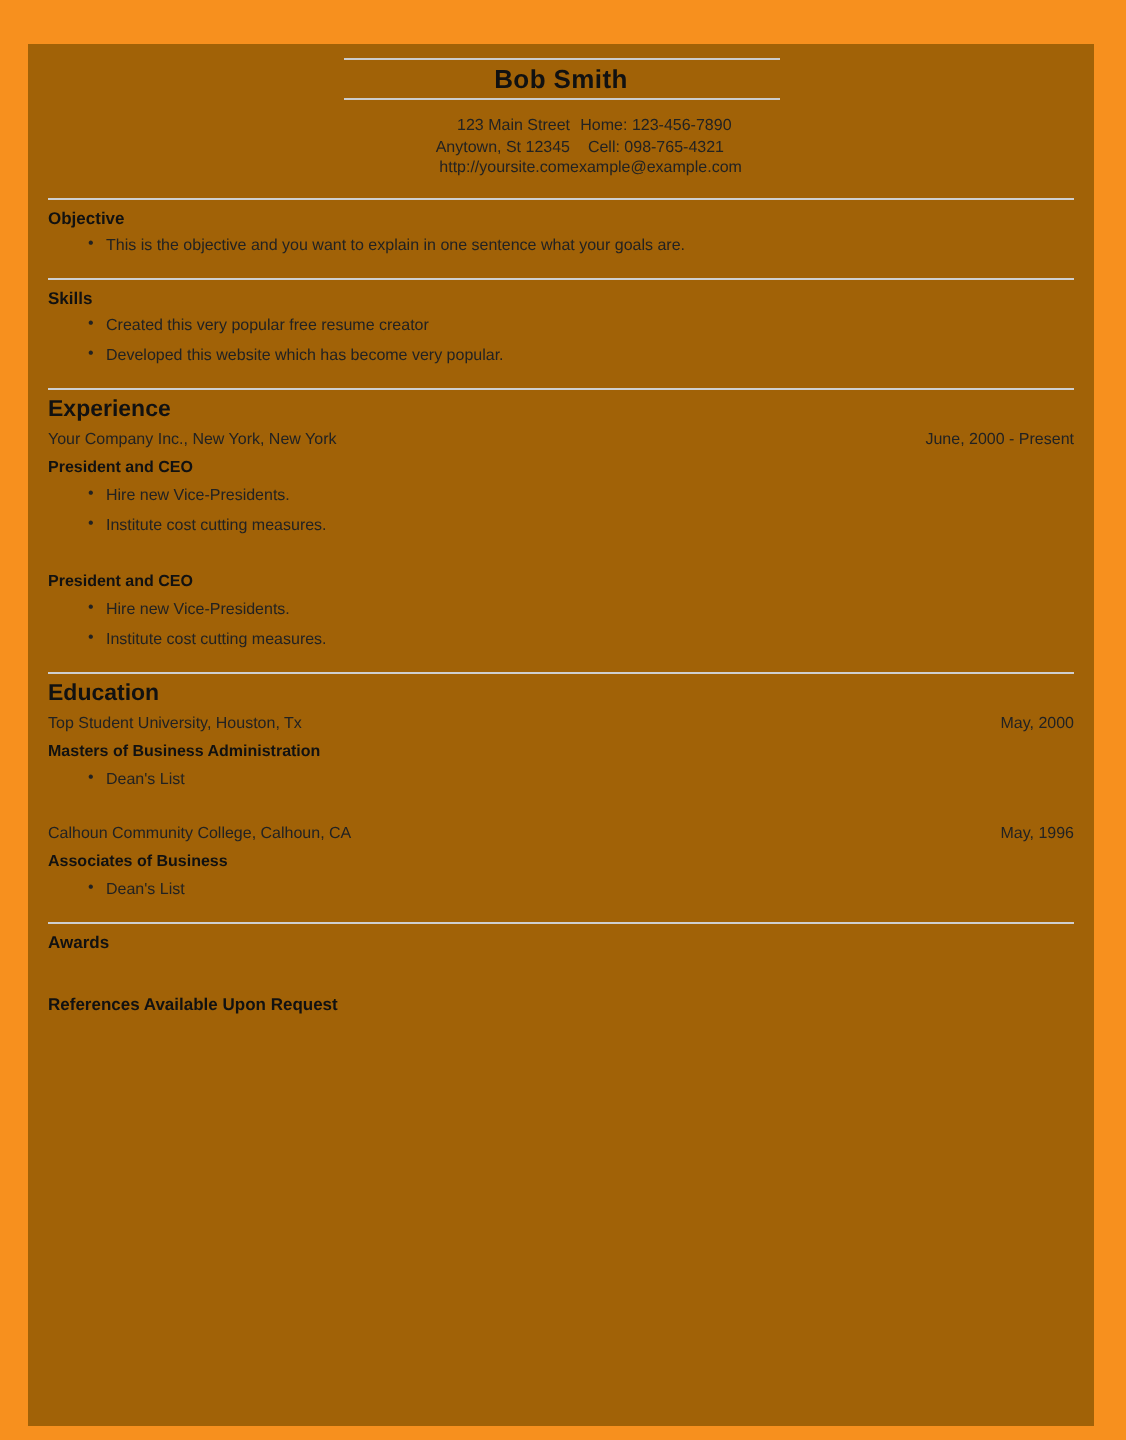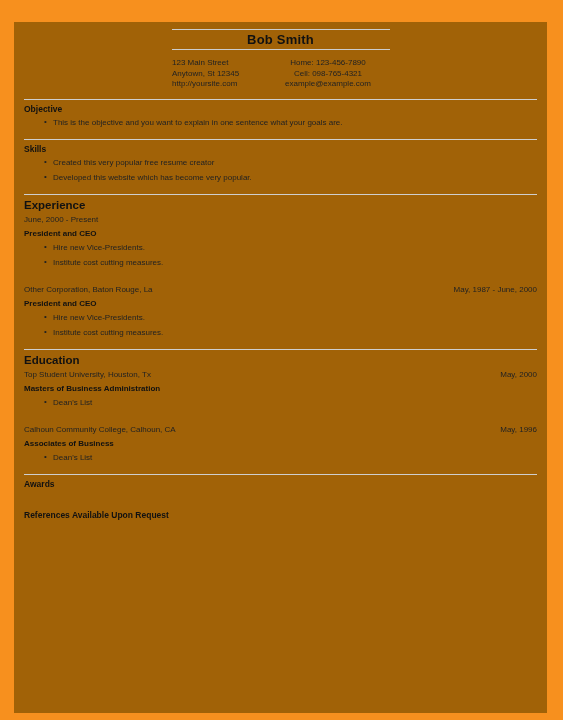--- a/index.html
+++ b/index.html
@@ -55,21 +55,21 @@
   
   .contact {
     margin: 8px 0 0 158px;
     display: flex;
     font-size: 8px;
     color: #222222;
     line-height: 10.5px;
   }
   .contact-col-left {
     width: 113px;
-    text-align: left;
+    text-align: right;
   }
   .contact-col-right {
     text-align: center;
   }
   .contact-line {
     white-space: nowrap;
   }
 
   
   .section {
@@ -196,34 +196,31 @@
         <li>Developed this website which has become very popular.</li>
       </ul>
     </div>
 
     <div class="section">
       <div class="section-rule"></div>
       <div class="section-title large">Experience</div>
 
       <div class="entry">
         <div class="entry-head">
+          <div class="entry-org">Your Company Inc., New York, New York</div>
           <div class="entry-date">June, 2000 - Present</div>
         </div>
         <div class="entry-title">President and CEO</div>
         <ul class="bullets entry-bullets">
           <li>Hire new Vice-Presidents.</li>
           <li>Institute cost cutting measures.</li>
         </ul>
       </div>
 
       <div class="entry">
-        <div class="entry-head">
-          <div class="entry-org">Other Corporation, Baton Rouge, La</div>
-          <div class="entry-date">May, 1987 - June, 2000</div>
-        </div>
         <div class="entry-title">President and CEO</div>
         <ul class="bullets entry-bullets">
           <li>Hire new Vice-Presidents.</li>
           <li>Institute cost cutting measures.</li>
         </ul>
       </div>
     </div>
 
     <div class="section">
       <div class="section-rule"></div>

